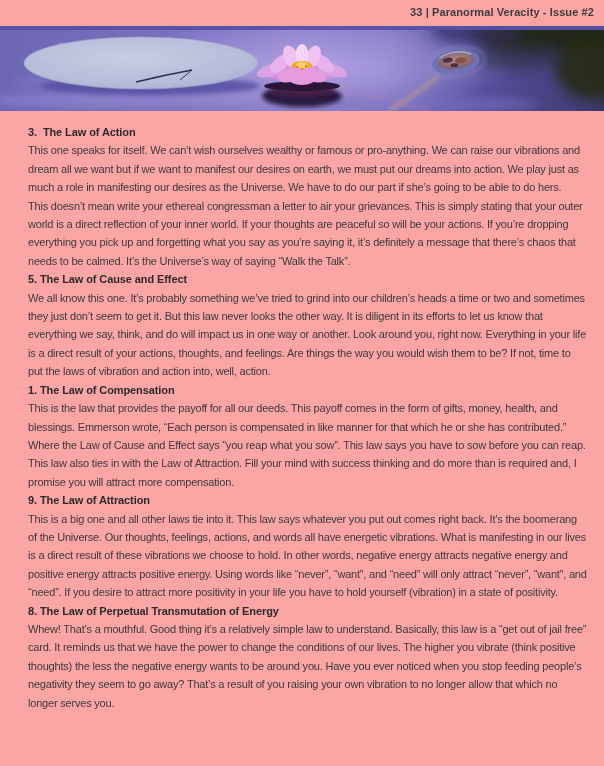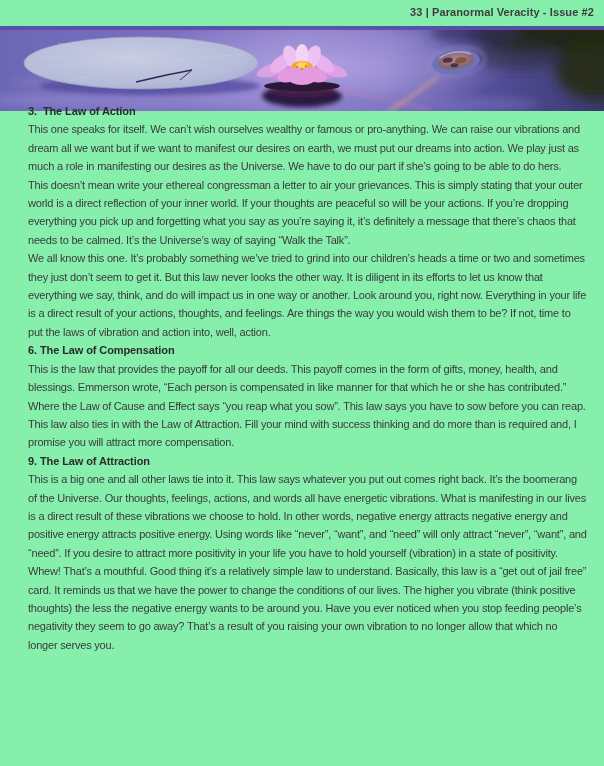--- a/index.html
+++ b/index.html
@@ -1,21 +1,21 @@
 <!DOCTYPE html>
 <html><head>
 <meta charset="utf-8">
 <style>
   * { box-sizing: border-box; margin: 0; padding: 0; }
   html, body { background: #ffffff; }
   .page {
     position: relative;
     width: 604px;
     height: 766px;
-    background: #86efac;
+    background: #fca5a5;
     overflow: hidden;
     font-family: "Liberation Sans", sans-serif;
   }
   .page-header {
     position: absolute;
     top: 0; left: 0; right: 0;
     height: 26px;
     padding: 6px 10px 0 0;
     text-align: right;
     font-size: 11px;
@@ -24,21 +24,21 @@
     letter-spacing: 0.1px;
   }
   .hero {
     position: absolute;
     top: 26px; left: 0;
     width: 604px; height: 85px;
     line-height: 0;
   }
   .content {
     position: absolute;
-    top: 97px; left: 0; right: 0;
+    top: 118px; left: 0; right: 0;
     padding: 5px 16px 0 28px;
   }
   .law-heading {
     font-size: 11px;
     font-weight: 700;
     color: #2b2b2b;
     line-height: 18.4px;
     letter-spacing: -0.1px;
     white-space: pre-wrap;
   }
@@ -171,28 +171,30 @@
 
   <main class="content">
     <section>
       <h3 class="law-heading">3.  The Law of Action</h3>
       <p class="law-paragraph">This one speaks for itself. We can’t wish ourselves wealthy or famous or pro-anything. We can raise our vibrations and dream all we want but if we want to manifest our desires on earth, we must put our dreams into action. We play just as much a role in manifesting our desires as the Universe. We have to do our part if she’s going to be able to do hers.</p>
     </section>
     <section>
       <p class="law-paragraph">This doesn’t mean write your ethereal congressman a letter to air your grievances. This is simply stating that your outer world is a direct reflection of your inner world. If your thoughts are peaceful so will be your actions. If you’re dropping everything you pick up and forgetting what you say as you’re saying it, it’s definitely a message that there’s chaos that needs to be calmed. It’s the Universe’s way of saying “Walk the Talk”.</p>
     </section>
     <section>
+      <h3 class="law-heading">5. The Law of Cause and Effect</h3>
       <p class="law-paragraph">We all know this one. It’s probably something we’ve tried to grind into our children’s heads a time or two and sometimes they just don’t seem to get it. But this law never looks the other way. It is diligent in its efforts to let us know that everything we say, think, and do will impact us in one way or another. Look around you, right now. Everything in your life is a direct result of your actions, thoughts, and feelings. Are things the way you would wish them to be? If not, time to put the laws of vibration and action into, well, action.</p>
     </section>
     <section>
-      <h3 class="law-heading">6. The Law of Compensation</h3>
+      <h3 class="law-heading">1. The Law of Compensation</h3>
       <p class="law-paragraph">This is the law that provides the payoff for all our deeds. This payoff comes in the form of gifts, money, health, and blessings. Emmerson wrote, “Each person is compensated in like manner for that which he or she has contributed.” Where the Law of Cause and Effect says “you reap what you sow”. This law says you have to sow before you can reap. This law also ties in with the Law of Attraction. Fill your mind with success thinking and do more than is required and, I promise you will attract more compensation.</p>
     </section>
     <section>
       <h3 class="law-heading">9. The Law of Attraction</h3>
       <p class="law-paragraph">This is a big one and all other laws tie into it.  This law says whatever you put out comes right back. It’s the boomerang of the Universe. Our thoughts, feelings, actions, and words all have energetic vibrations. What is manifesting in our lives is a direct result of these vibrations we choose to hold.  In other words, negative energy attracts negative energy and positive energy attracts positive energy.  Using words like “never”, “want”, and “need” will only attract “never”, “want”, and “need”. If you desire to attract more positivity in your life you have to hold yourself (vibration) in a state of positivity.</p>
     </section>
     <section>
+      <h3 class="law-heading">8. The Law of Perpetual Transmutation of Energy</h3>
       <p class="law-paragraph">Whew! That’s a mouthful. Good thing it’s a relatively simple law to understand. Basically, this law is a “get out of jail free” card. It reminds us that we have the power to change the conditions of our lives. The higher you vibrate (think positive thoughts) the less the negative energy wants to be around you. Have you ever noticed when you stop feeding people’s negativity they seem to go away? That’s a result of you raising your own vibration to no longer allow that which no longer serves you.</p>
     </section>
   </main>
 
 </div>
 
 </body></html>

